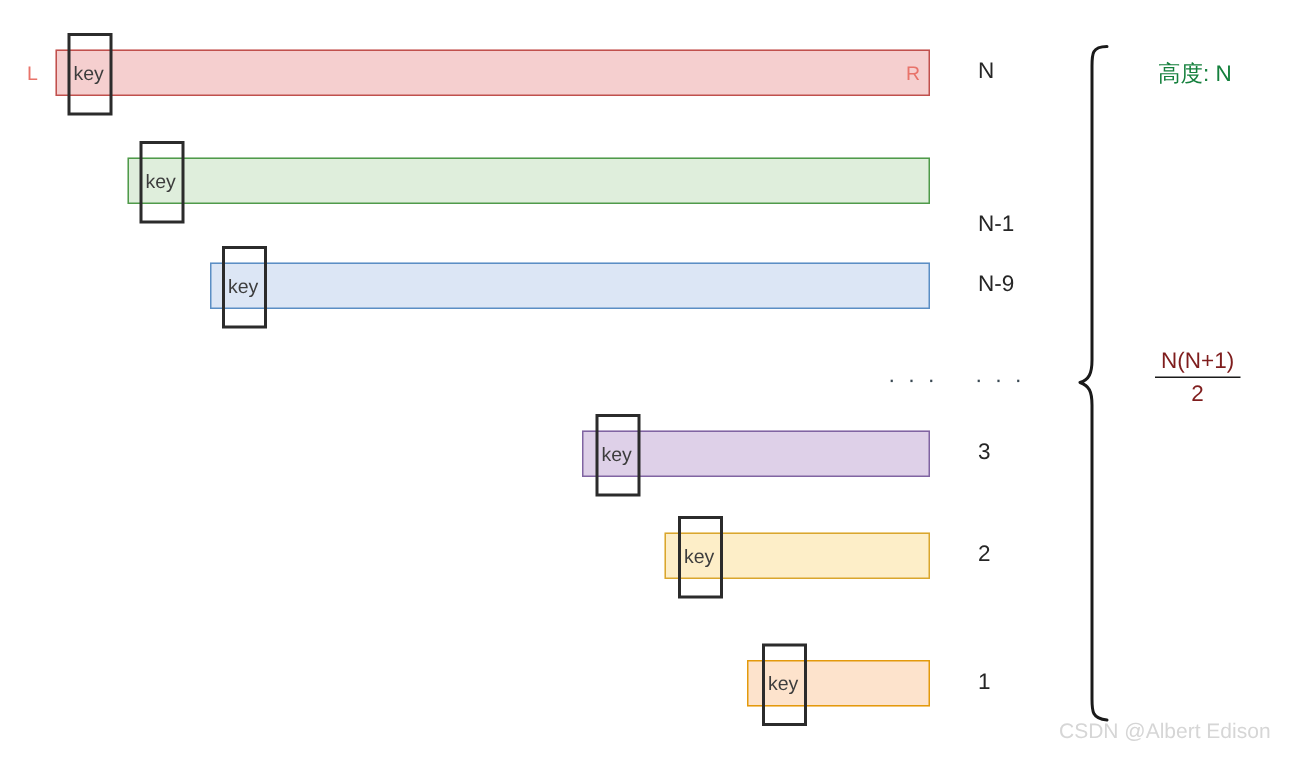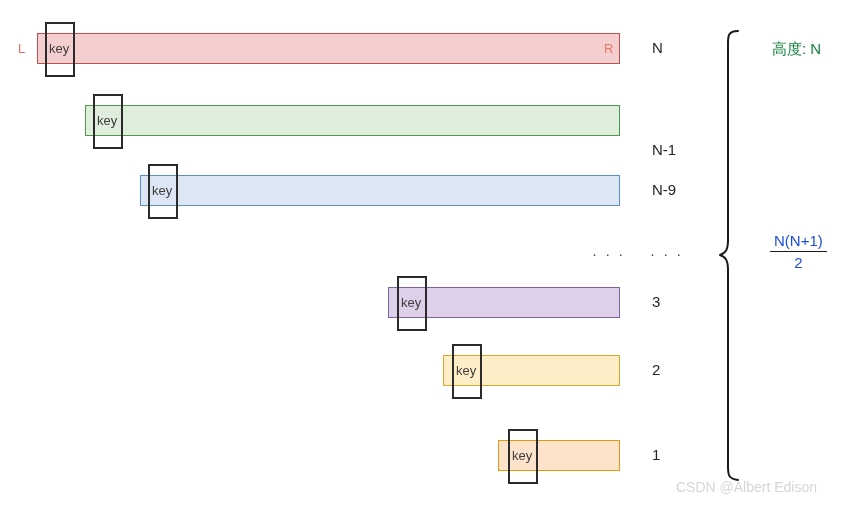--- a/index.html
+++ b/index.html
@@ -15,26 +15,26 @@
             display:flex;align-items:center;}
 
   .endlabel{position:absolute;font-size:13px;color:#e8736a;}
   .rowlabel{position:absolute;font-size:15px;color:#262626;white-space:nowrap;
             text-align:left;}
   .dots{position:absolute;font-size:15px;color:#3b4a54;letter-spacing:2px;white-space:nowrap;}
 
   .brace{position:absolute;}
   .note{position:absolute;font-size:15px;color:#15803d;white-space:nowrap;}
 
-  .frac{position:absolute;text-align:center;font-size:15px;color:#1d4ed8;white-space:nowrap;}
+  .frac{position:absolute;text-align:center;font-size:15px;color:#7f1d1d;white-space:nowrap;}
   .frac .num{display:block;padding:0 4px;}
   .frac .bar-line{display:block;height:1px;background:#1a1a1a;margin:2px 0;}
   .frac .den{display:block;padding:0 4px;}
 
-  .watermark{position:absolute;font-size:14px;color:#d6d6d6;white-space:nowrap;}
+  .watermark{position:absolute;font-size:14px;color:#d6d6d6;white-space:nowrap;margin-left:30px;}
 </style>
 </head>
 <body>
 
 <div id="canvas">
 
   <div id="rows-layer">
       <div class="bar" style="left: 37px; top: 33px; width: 583px; height: 31px; background: rgb(245, 207, 207); border-color: rgb(192, 80, 77);"></div>
       <div class="keybox" style="left: 45px; top: 22px; width: 30px; height: 55px; border-color: rgb(43, 43, 43);"></div>
       <div class="keylabel" style="left: 49px; top: 33px; height: 31px;">key</div>

